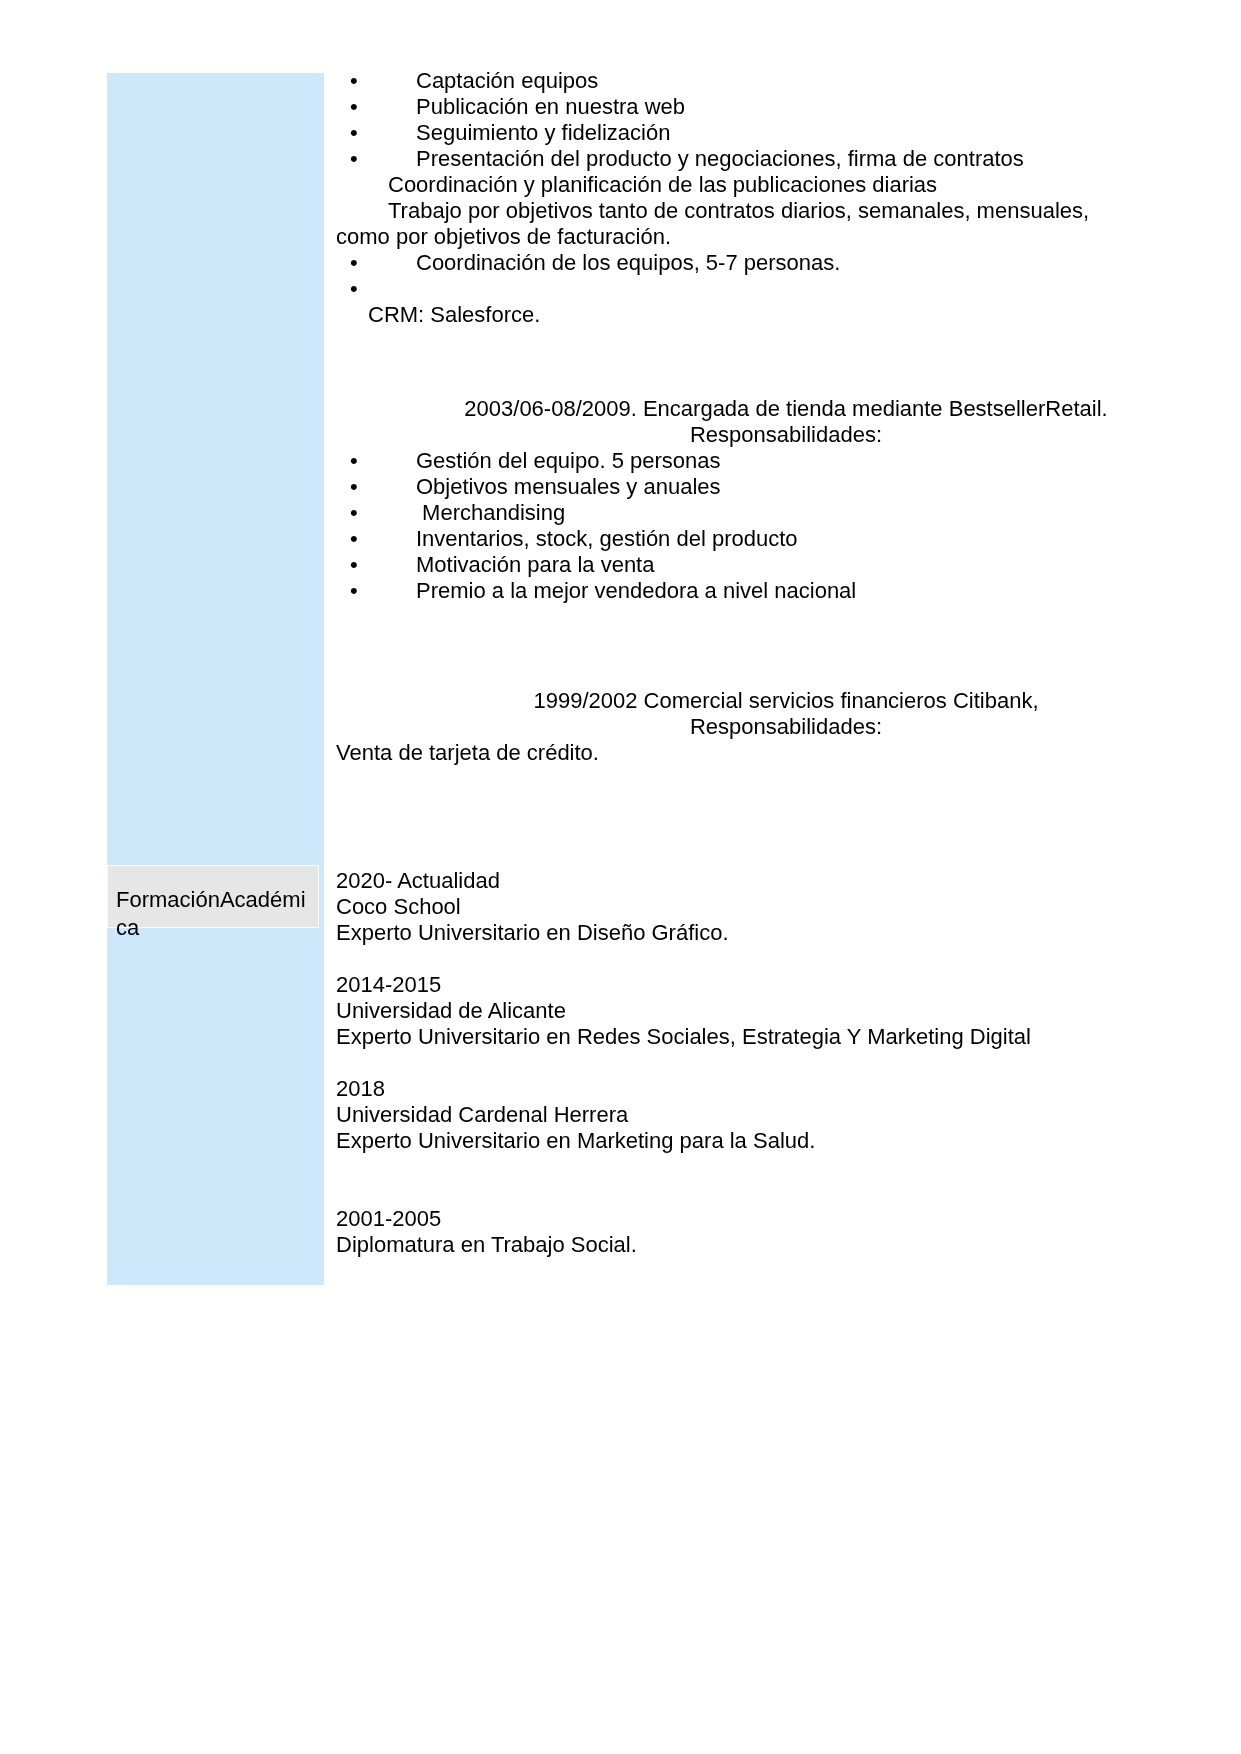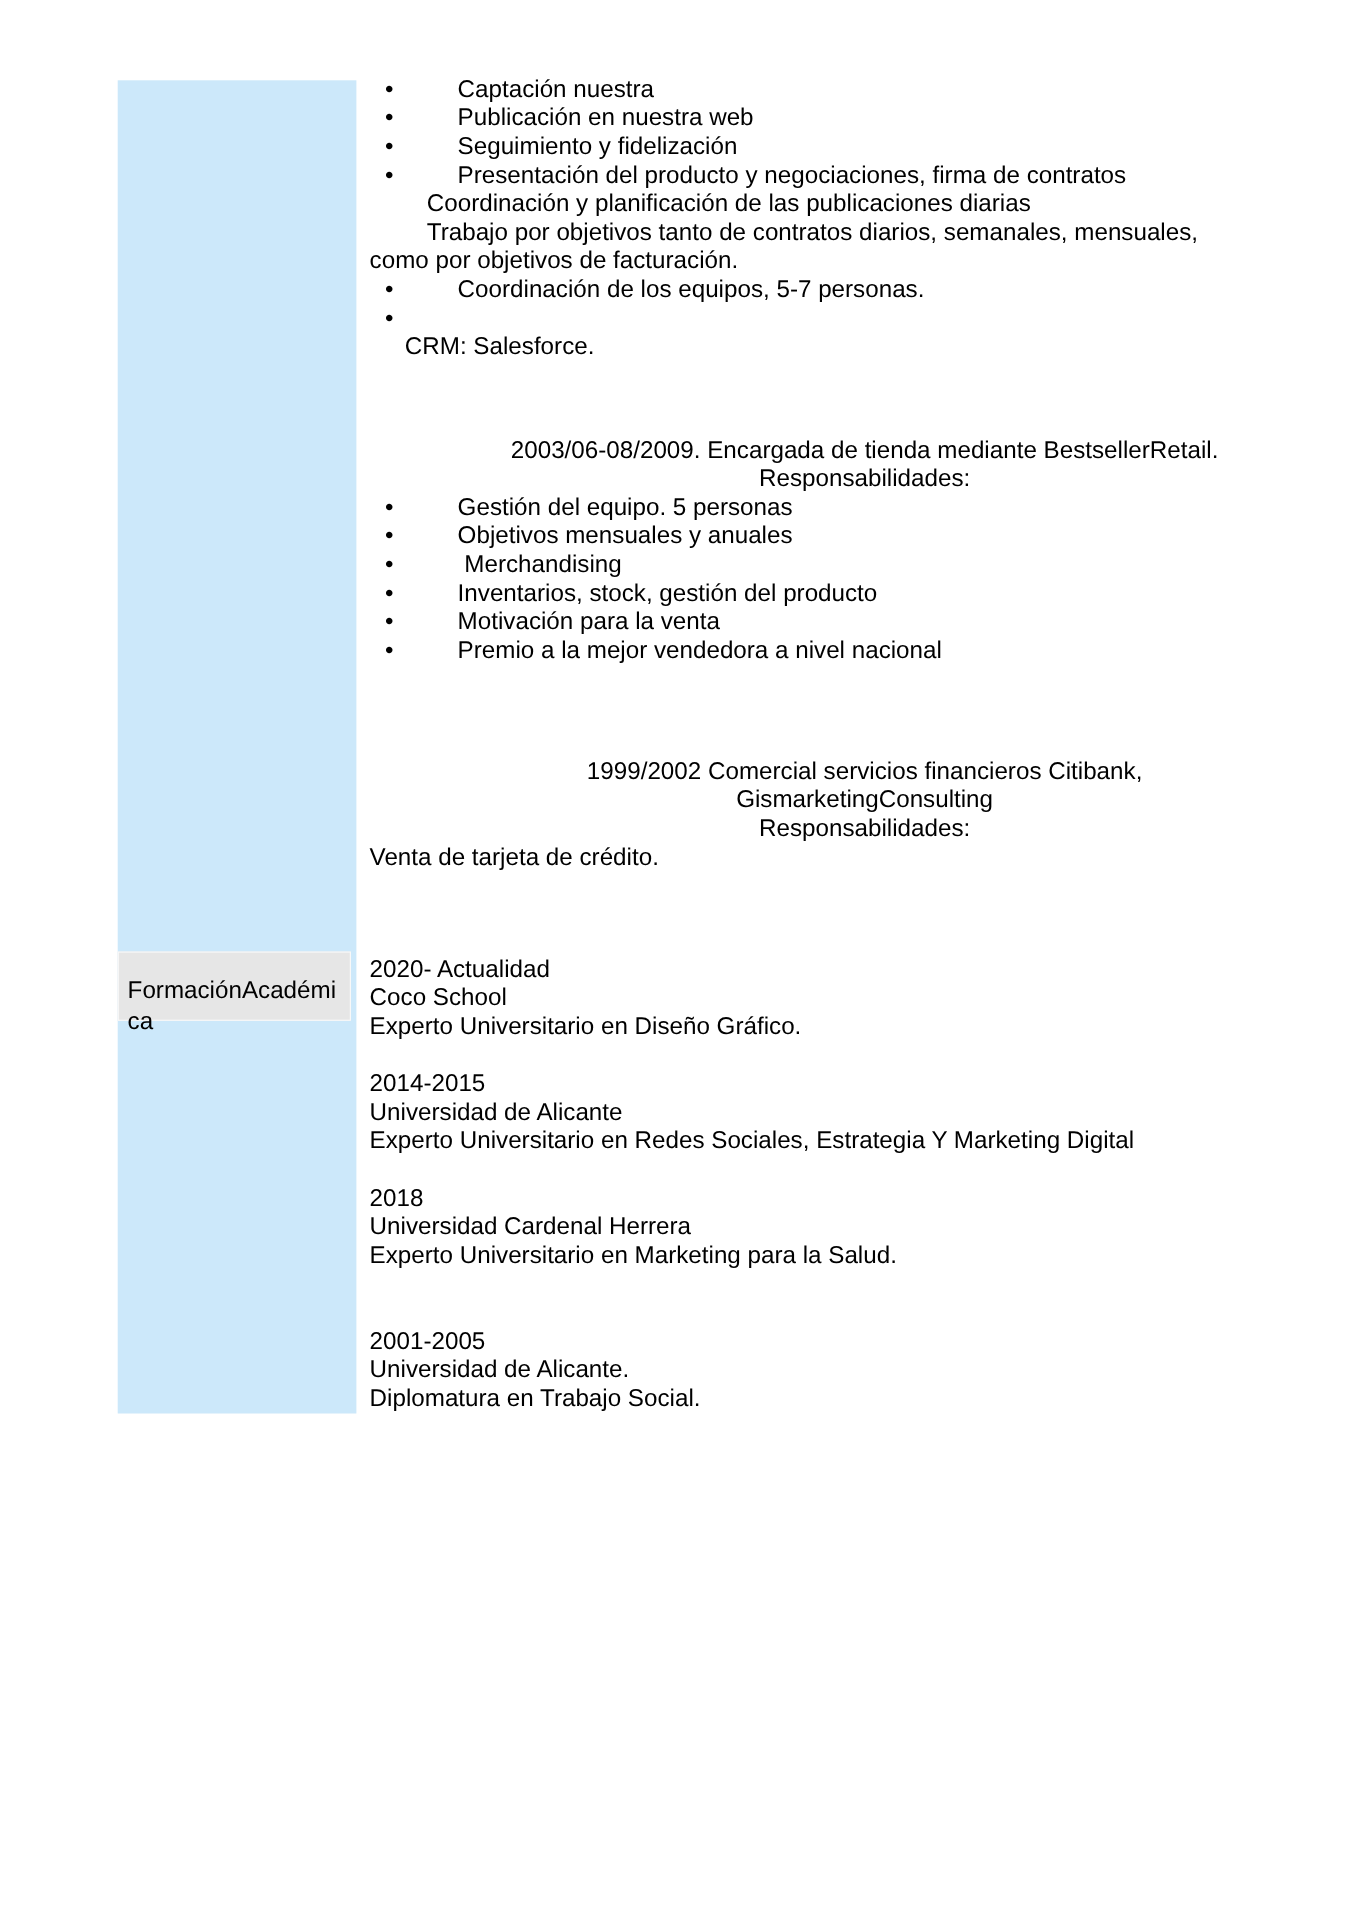--- a/index.html
+++ b/index.html
@@ -72,21 +72,21 @@
 <body>
 
 <div class="page" style="background: rgb(255, 255, 255);">
   <div class="blue-band" style="background: rgb(204, 232, 250);"></div>
   <div class="label-box" style="background: rgb(230, 230, 230);">
     <div class="label-line">FormaciónAcadémi</div>
     <div class="label-line">ca</div>
   </div>
   <div class="content">
       <div class="section" style="top: 68px;">
-        <div class="line bullet"><span class="bullet-glyph">•</span><span class="line-text">Captación nuestra</span></div>
+        <div class="line bullet"><span class="bullet-glyph">•</span><span class="line-text">Captación equipos</span></div>
         <div class="line bullet"><span class="bullet-glyph">•</span><span class="line-text">Publicación en nuestra web</span></div>
         <div class="line bullet"><span class="bullet-glyph">•</span><span class="line-text">Seguimiento y fidelización</span></div>
         <div class="line bullet"><span class="bullet-glyph">•</span><span class="line-text">Presentación del producto y negociaciones, firma de contratos</span></div>
         <div class="line indent"><span class="line-text">Coordinación y planificación de las publicaciones diarias</span></div>
         <div class="line indent"><span class="line-text">Trabajo por objetivos tanto de contratos diarios, semanales, mensuales,</span></div>
         <div class="line flush"><span class="line-text">como por objetivos de facturación.</span></div>
         <div class="line bullet"><span class="bullet-glyph">•</span><span class="line-text">Coordinación de los equipos, 5-7 personas.</span></div>
         <div class="line bullet"><span class="bullet-glyph">•</span></div>
         <div class="line hang"><span class="line-text">CRM: Salesforce.</span></div>
       </div>
@@ -95,36 +95,34 @@
         <div class="line flush bold"><span class="line-text">Responsabilidades:</span></div>
         <div class="line bullet"><span class="bullet-glyph">•</span><span class="line-text">Gestión del equipo. 5 personas</span></div>
         <div class="line bullet"><span class="bullet-glyph">•</span><span class="line-text">Objetivos mensuales y anuales</span></div>
         <div class="line bullet"><span class="bullet-glyph">•</span><span class="line-text"> Merchandising</span></div>
         <div class="line bullet"><span class="bullet-glyph">•</span><span class="line-text">Inventarios, stock, gestión del producto</span></div>
         <div class="line bullet"><span class="bullet-glyph">•</span><span class="line-text">Motivación para la venta</span></div>
         <div class="line bullet"><span class="bullet-glyph">•</span><span class="line-text">Premio a la mejor vendedora a nivel nacional</span></div>
       </div>
       <div class="section" style="top: 688px;">
         <div class="line flush bold"><span class="line-text">1999/2002 Comercial servicios financieros Citibank,</span></div>
-        <div class="line flush bold"><span class="line-text">GismarketingConsulting</span></div>
         <div class="line flush bold"><span class="line-text">Responsabilidades:</span></div>
         <div class="line flush"><span class="line-text">Venta de tarjeta de crédito.</span></div>
       </div>
       <div class="section" style="top: 868px;">
         <div class="line flush"><span class="line-text">2020- Actualidad</span></div>
         <div class="line flush"><span class="line-text">Coco School</span></div>
         <div class="line flush"><span class="line-text">Experto Universitario en Diseño Gráfico.</span></div>
         <div class="line blank"></div>
         <div class="line flush"><span class="line-text">2014-2015</span></div>
         <div class="line flush"><span class="line-text">Universidad de Alicante</span></div>
         <div class="line flush"><span class="line-text">Experto Universitario en Redes Sociales, Estrategia Y Marketing Digital</span></div>
         <div class="line blank"></div>
         <div class="line flush"><span class="line-text">2018</span></div>
         <div class="line flush"><span class="line-text">Universidad Cardenal Herrera</span></div>
         <div class="line flush"><span class="line-text">Experto Universitario en Marketing para la Salud.</span></div>
         <div class="line blank"></div>
         <div class="line blank"></div>
         <div class="line flush"><span class="line-text">2001-2005</span></div>
-        <div class="line flush"><span class="line-text">Universidad de Alicante.</span></div>
         <div class="line flush"><span class="line-text">Diplomatura en Trabajo Social.</span></div>
       </div>
     </div>
 </div>
 
 </body></html>

